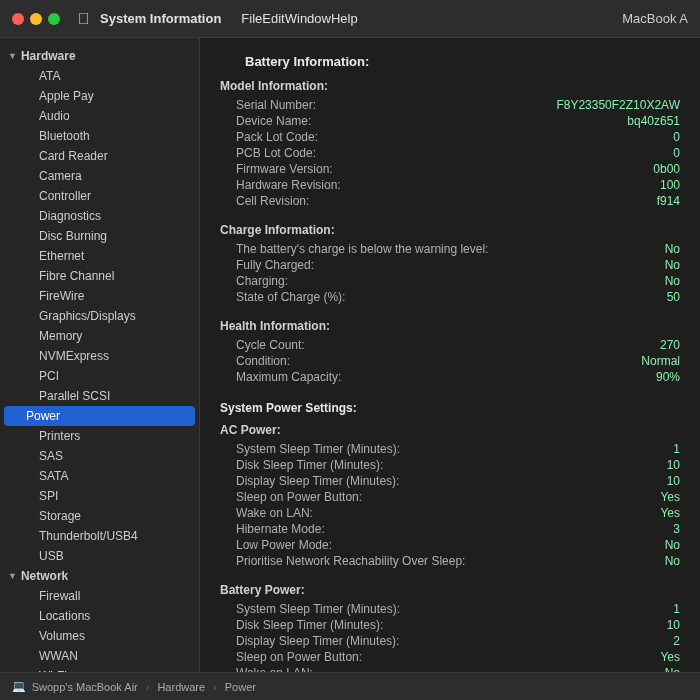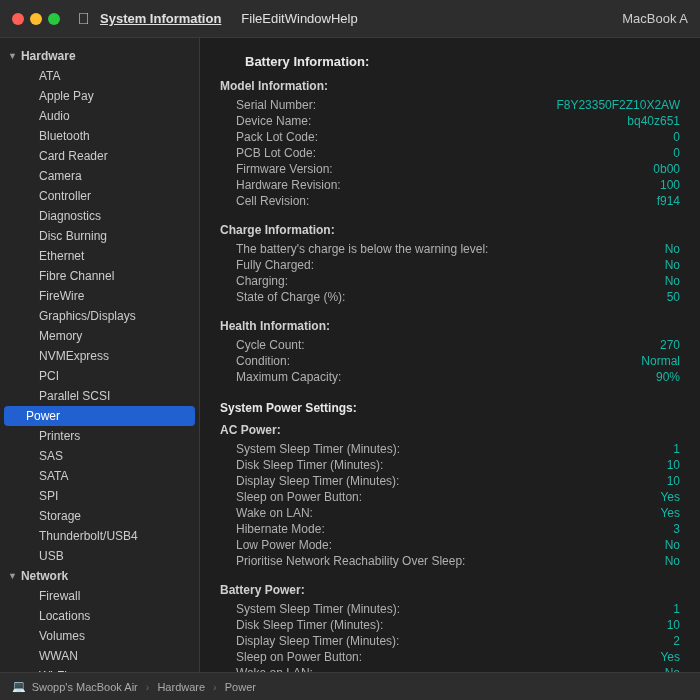--- a/index.html
+++ b/index.html
@@ -38,21 +38,20 @@
     .apple-icon {
       margin-left: 18px;
       font-size: 16px;
       color: #ccc;
     }
     .app-title {
       font-size: 13px;
       font-weight: 600;
       color: #e0e0e0;
       margin-left: 10px;
-      text-decoration: underline;
     }
     .menu-bar {
       display: flex;
       margin-left: 20px;
       font-size: 13px;
       color: #e0e0e0;
     }
     .menu-item { cursor: pointer; }
     .window-title-right {
       position: absolute;
@@ -139,21 +138,21 @@
       margin-bottom: 4px;
     }
     .info-row {
       display: flex;
       justify-content: space-between;
       padding: 1px 0 1px 16px;
       font-size: 12px;
       color: #c0c0c0;
     }
     .info-label { color: #b0b0b0; }
-    .info-value { color: #14b8a6; text-align: right; }
+    .info-value { color: #86efac; text-align: right; }
 
     .settings-section-title {
       font-size: 12px;
       font-weight: 700;
       color: #e8e8e8;
       margin: 16px 0 8px 0;
     }
     .power-group-title {
       font-size: 12px;
       font-weight: 600;

